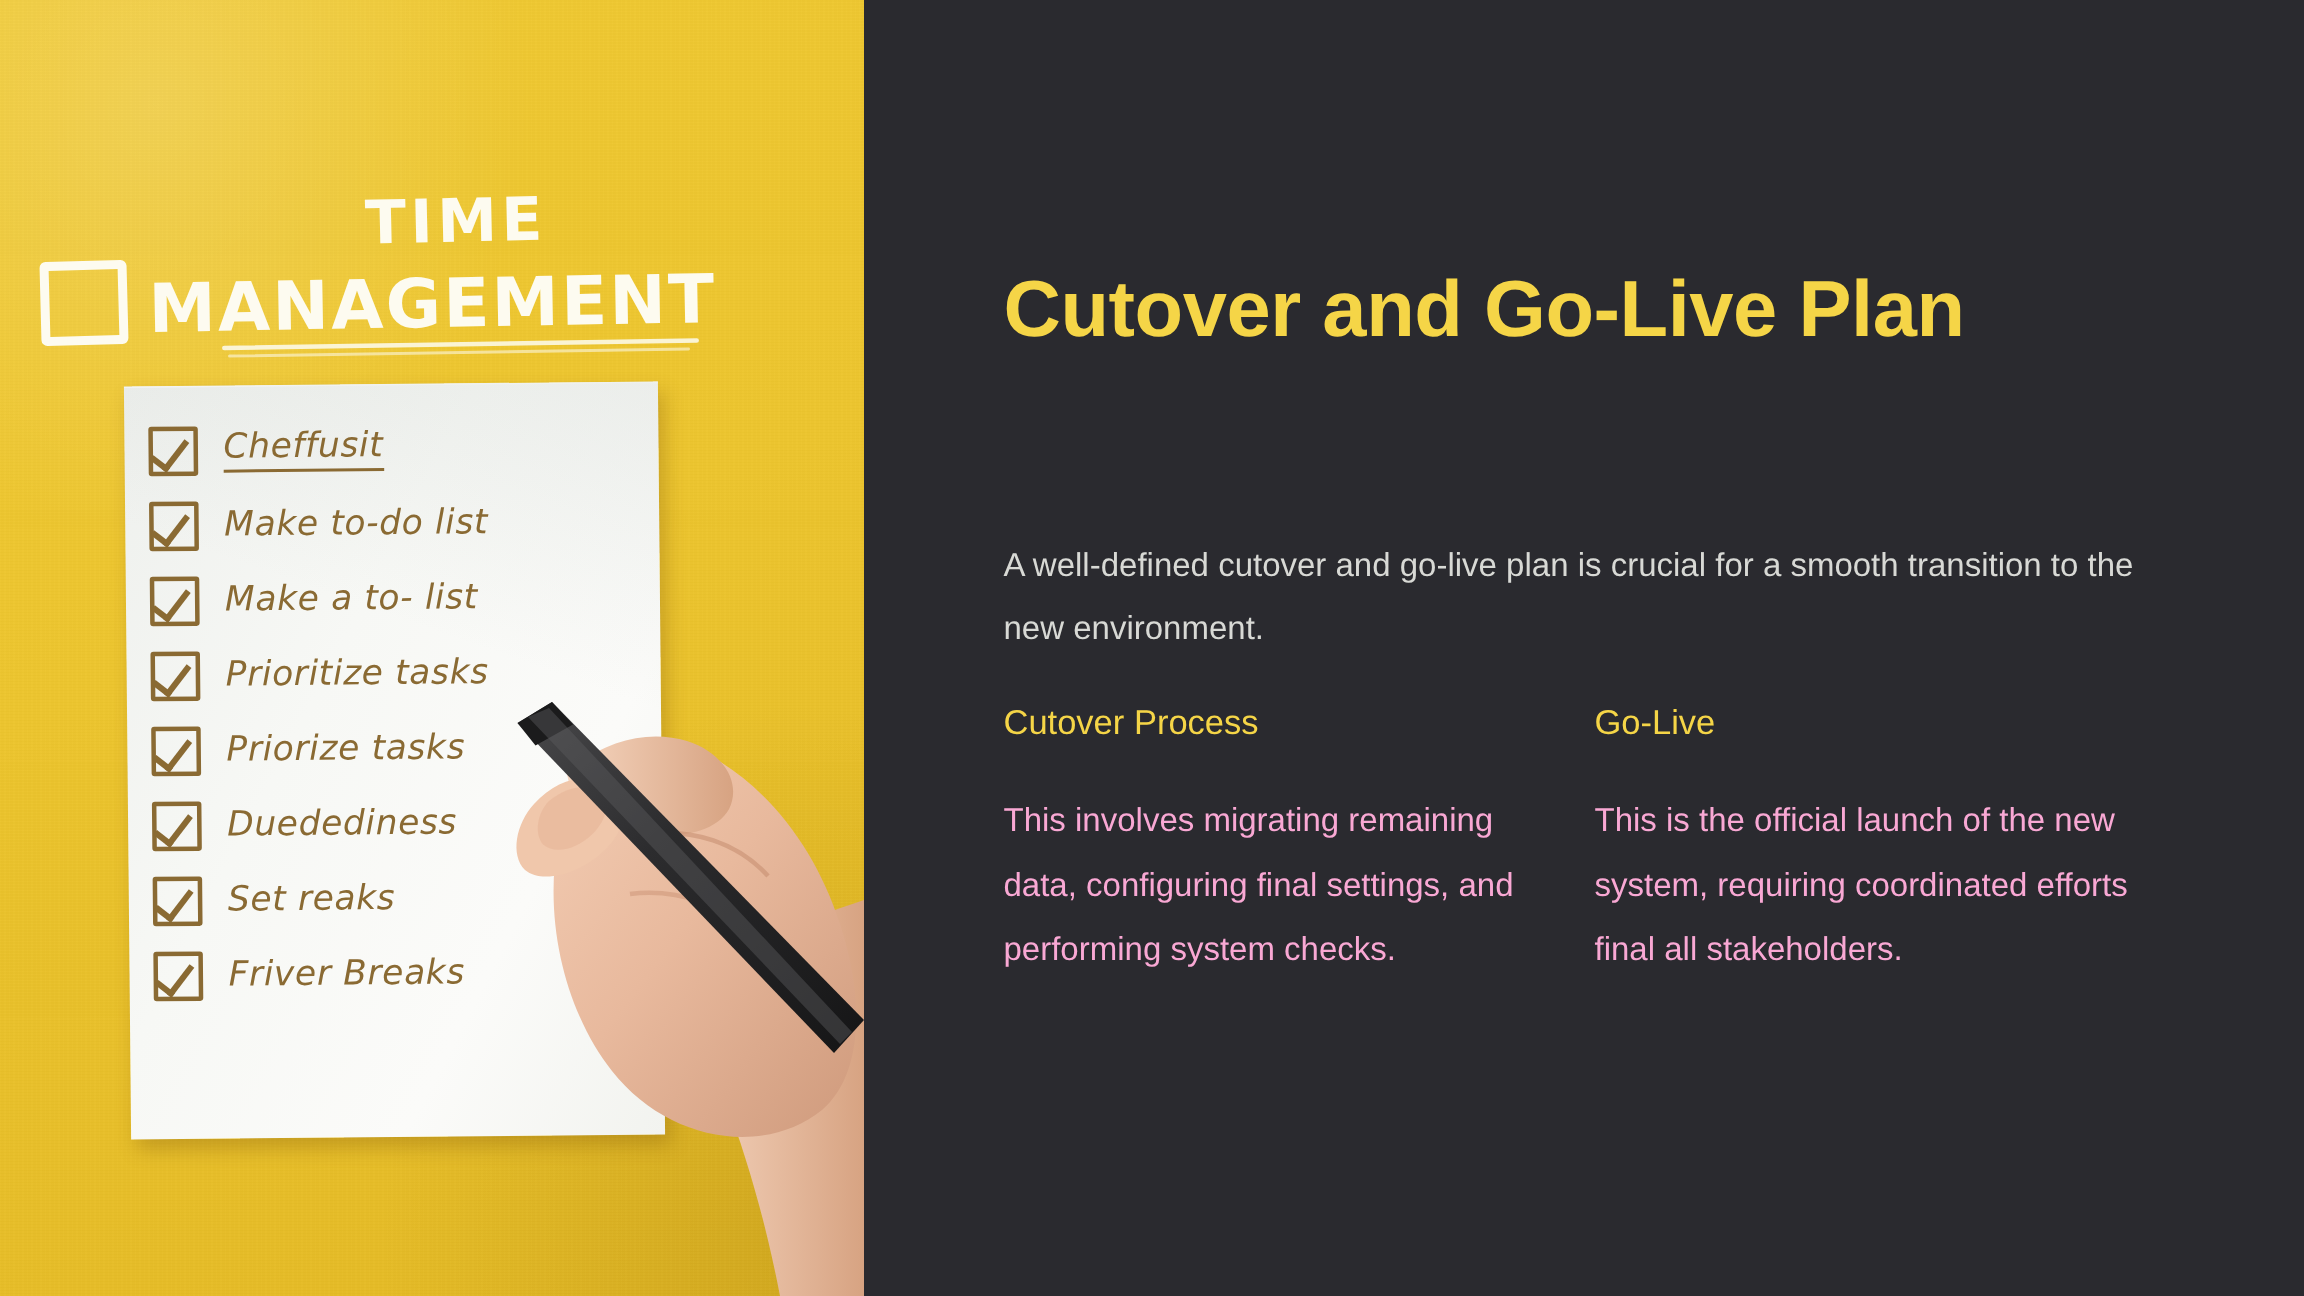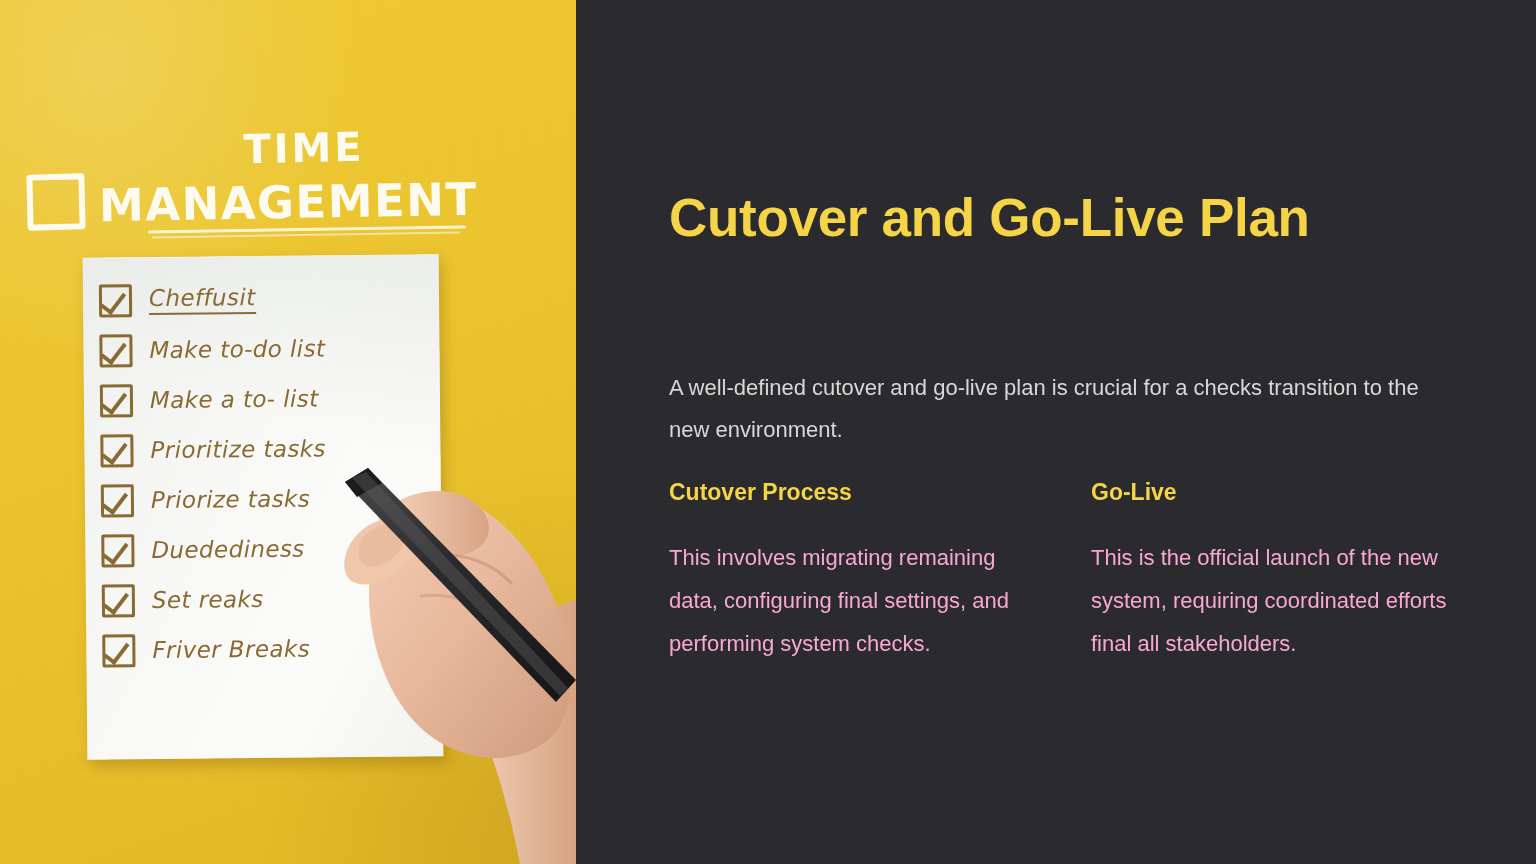--- a/index.html
+++ b/index.html
@@ -165,21 +165,21 @@
     border-bottom: 2px solid #8a6a33;
     padding-bottom: 2px;
   }
 
   
   .hand-wrap { position: absolute; left: 0; top: 0; width: 576px; height: 864px; pointer-events: none; }
 
   
   .content {
     position: absolute;
-    left: 576px; top: 11px;
+    left: 576px; top: 0;
     width: 960px;
     height: 732px;
     background: #2a2a2f;
   }
   .title {
     position: absolute;
     left: 93px;
     top: 140px;
     font-size: 53px;
     font-weight: 700;
@@ -197,24 +197,24 @@
     color: #d8d9d5;
   }
   .cols {
     position: absolute;
     left: 93px;
     top: 468px;
     width: 800px;
     display: flex;
   }
   .col { width: 356px; }
-  .col + .col { margin-left: 66px; }
+  .col + .col { margin-left: 38px; }
   .col-head {
     font-size: 23px;
-    font-weight: 700;
+    font-weight: 400;
     color: #f5d547;
     margin-bottom: 30px;
     white-space: nowrap;
   }
   .col-body {
     font-size: 22px;
     line-height: 43px;
     color: #f9a8d4;
   }
 </style>
@@ -311,21 +311,21 @@
       <path d="M420 596 C452 592 486 604 506 626" stroke="#c2876a" stroke-width="3" fill="none" opacity=".4"></path>
 
       <path d="M345 482 L368 468 L576 680 L556 702 Z" fill="url(#pencil)"></path>
       <path d="M345 482 L368 468 L382 483 L357 497 Z" fill="#1b1b1c"></path>
       <path d="M352 478 L366 472 L568 688 L560 696 Z" fill="#5a5a5d" opacity=".45"></path>
     </svg>
   </div>
 
   <div class="content">
     <h1 class="title">Cutover and Go-Live Plan</h1>
-    <p class="intro">A well-defined cutover and go-live plan is crucial for a checks transition to the new environment.</p>
+    <p class="intro">A well-defined cutover and go-live plan is crucial for a smooth transition to the new environment.</p>
 
     <div class="cols">
       <div class="col">
         <div class="col-head">Cutover Process</div>
         <div class="col-body">This involves migrating remaining data, configuring final settings, and performing system checks.</div>
       </div>
       <div class="col">
         <div class="col-head">Go-Live</div>
         <div class="col-body">This is the official launch of the new system, requiring coordinated efforts final all stakeholders.</div>
       </div>

